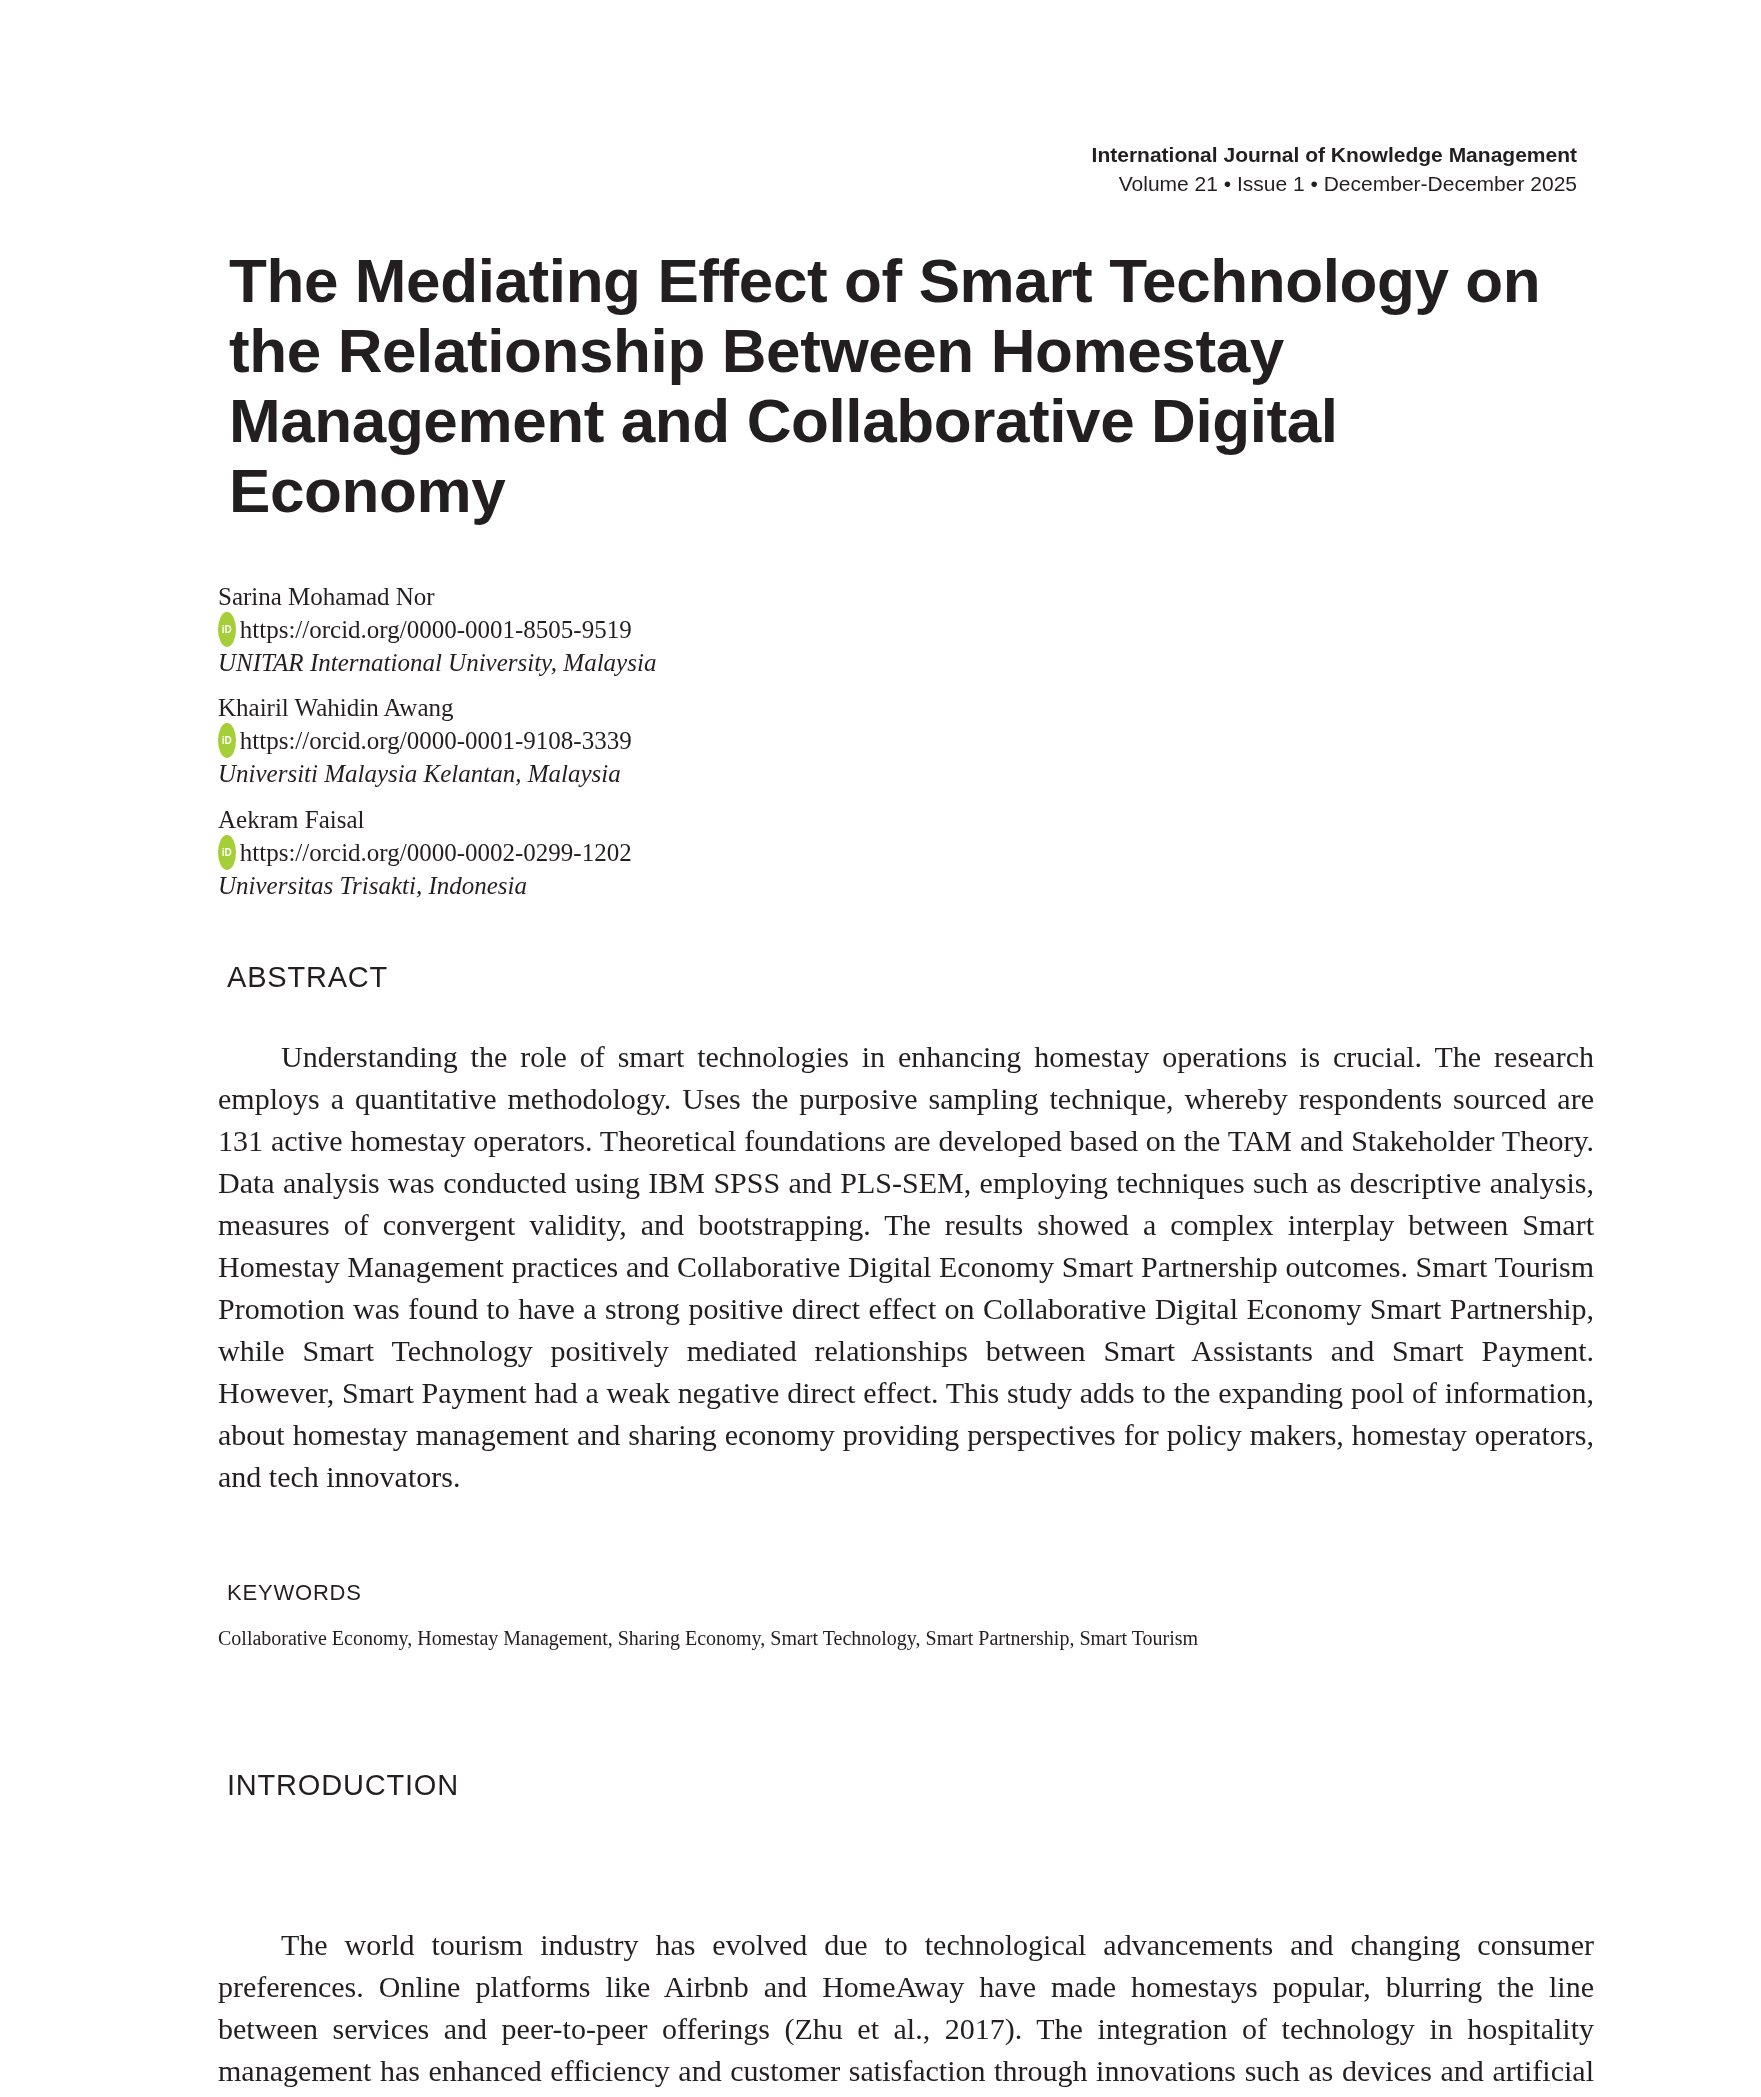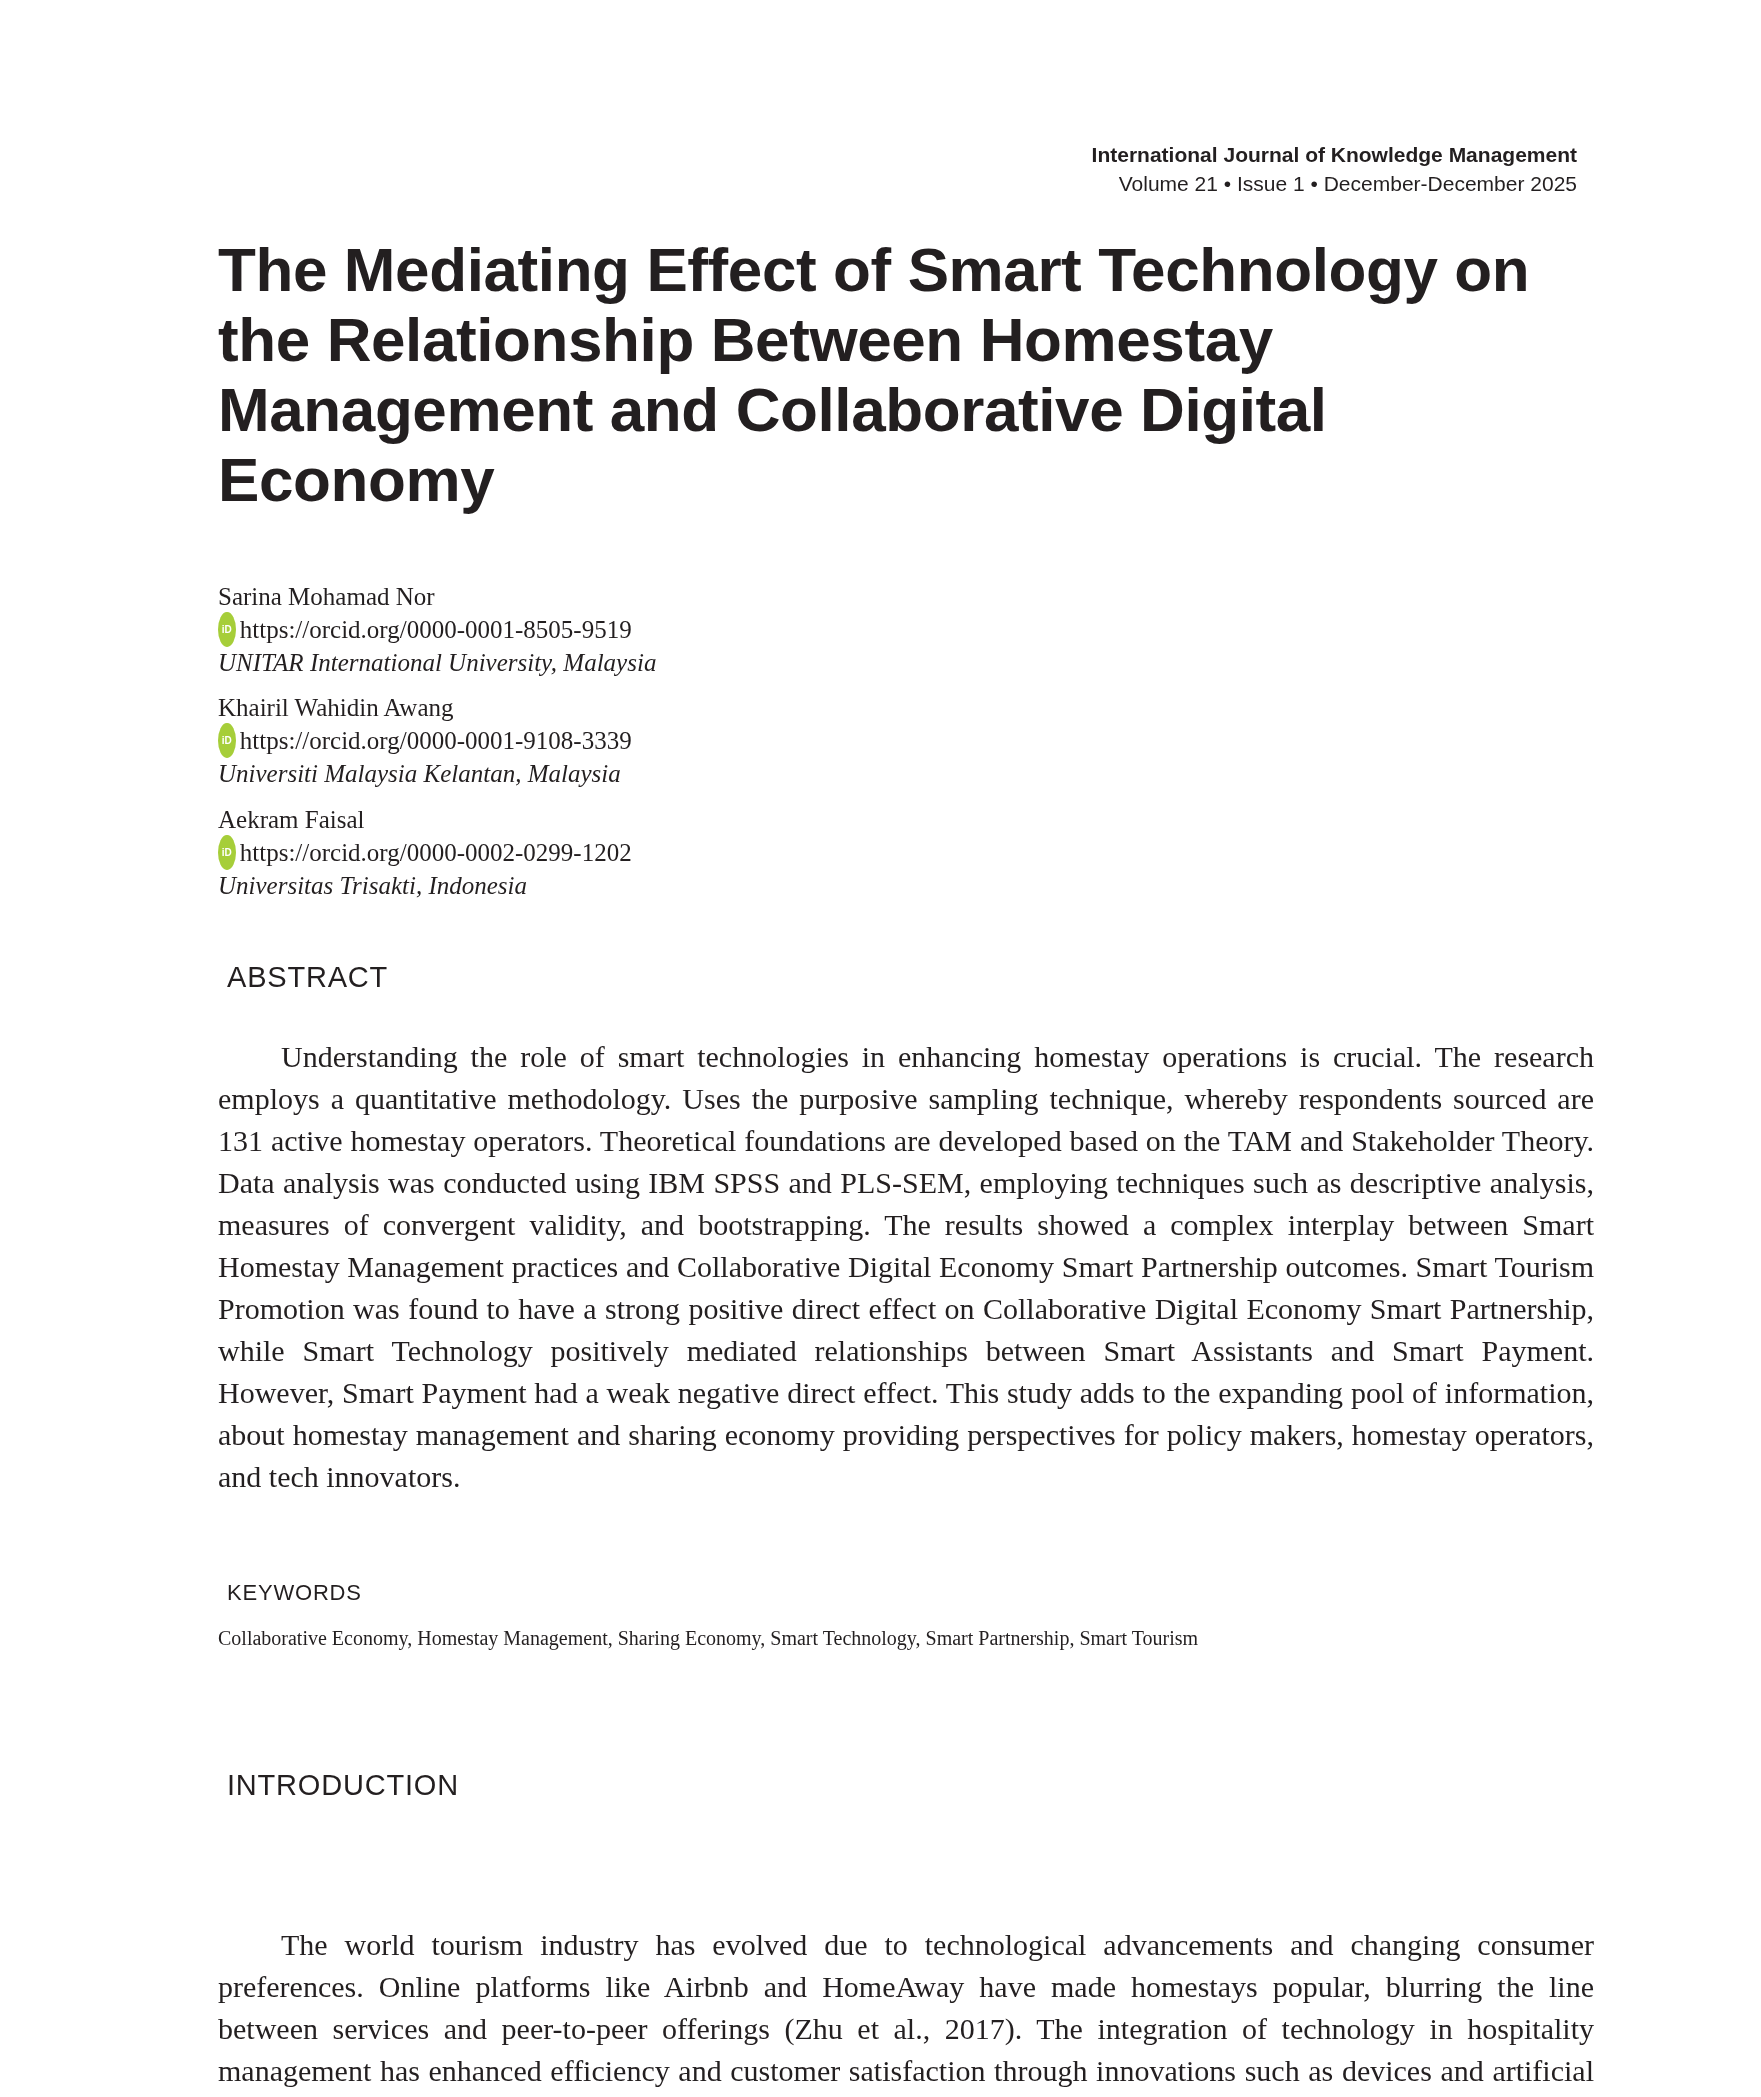--- a/index.html
+++ b/index.html
@@ -2,21 +2,21 @@
 <html style="font-size:6.7px"><head>
 <meta charset="utf-8">
 <style>
   html, body { margin:0; padding:0; background:#ffffff; }
   body { width:1762px; height:2517px; position:relative; overflow:hidden; color:#231f20; }
   .sans { font-family: "Liberation Sans", sans-serif; }
   .serif { font-family: "Liberation Serif", serif; }
   #journal-header { position:absolute; right:185px; top:114px; text-align:right;margin-top:26px; }
   #journal-name { font-size:21px; font-weight:bold; line-height:29px; }
   #journal-issue { font-size:21px; line-height:29px; }
-  #title { position:absolute; left:218px; top:235px; width:1384px; font-size:62px; font-weight:bold; line-height:70px; margin:0; letter-spacing:-0.4px; }
+  #title { position:absolute; left:218px; top:235px; width:1384px; font-size:62px; font-weight:bold; line-height:70px; margin:11px; letter-spacing:-0.4px; }
   #authors { position:absolute; left:218px; top:581px; font-size:25px; line-height:31px; }
   .author { margin-bottom:14.3px; }
   .orcid-row { display:flex; align-items:center; }
   .orcid-icon { width:17.6px; height:35px; border-radius:50%; background:#a6ce39; color:#fff; font-family:"Liberation Sans", sans-serif; font-size:10px; font-weight:bold; display:inline-flex; align-items:center; justify-content:center; margin-right:4.2px; }
   .affil { font-style:italic; }
   .section-heading { position:absolute; left:218px; font-family:"Liberation Sans", sans-serif; font-weight:normal; font-size:29px; letter-spacing:0.8px; margin:9px; }
   #abstract-heading { top:952px; }
   #keywords-heading { top:1571px; font-size:22px; }
   #intro-heading { top:1760px; }
   .body-text { position:absolute; left:218px; width:1376px; font-family:"Liberation Serif", serif; font-size:30px; line-height:42px; text-align:justify; margin:0; }

